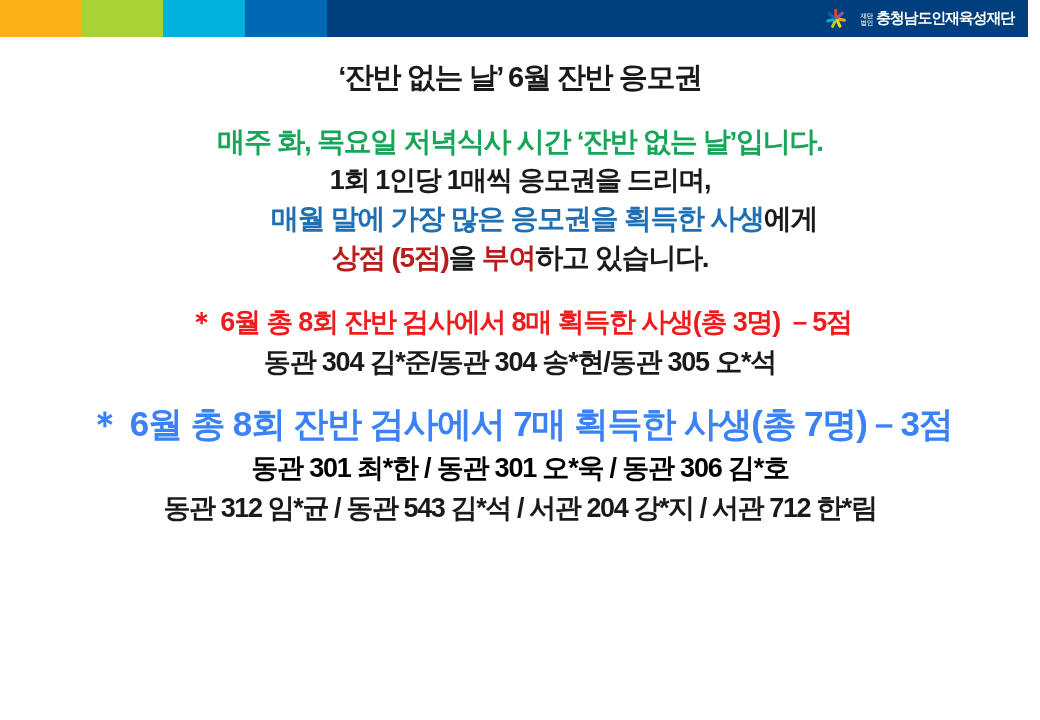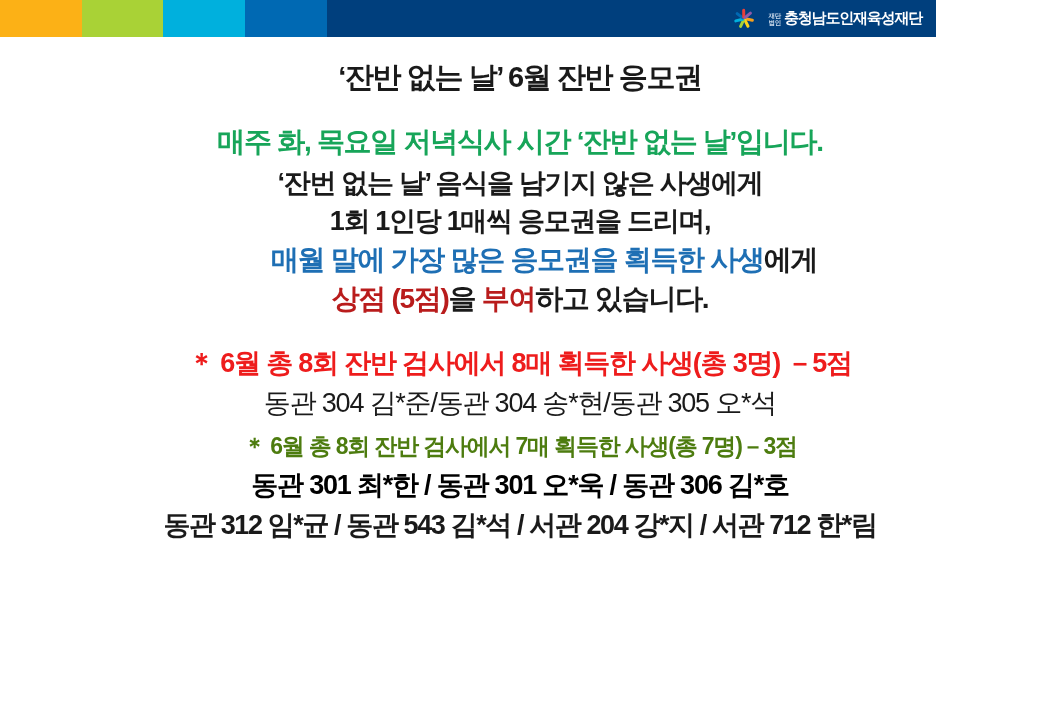--- a/index.html
+++ b/index.html
@@ -6,21 +6,21 @@
   html,body { width:1040px; height:720px; }
   body {
     background:#ffffff;
     font-family:"Liberation Sans","DejaVu Sans",sans-serif;
     overflow:hidden;
     position:relative;
   }
 
   
   #header {
-    position:absolute; left:0; top:0; width:936px; height:37px;
+    position:absolute; left:0; top:0; width:1028px; height:37px;
     display:flex;
   }
   .band { height:37px; }
   #band-navy {
     flex:1 1 auto;
     position:relative;
     display:flex; align-items:center; justify-content:flex-end;
   }
   #logo-group {
     display:flex; align-items:center; gap:6px;
@@ -68,22 +68,22 @@
     letter-spacing:-1.3px;
   }
   #l-b1 { margin-top:14px; font-size:27px; font-weight:bold; color:#1a1a1a; letter-spacing:-1.3px; }
   #l-b2 { margin-top:11px; font-size:27px; font-weight:bold; color:#1a1a1a; letter-spacing:-1.3px; }
   #l-blue { margin-top:11px; font-size:28px; font-weight:bold; letter-spacing:-1.3px; color:#1a1a1a;padding-left:48px; }
   #l-blue .blue { color:#1e6fb4; }
   #l-score { margin-top:11px; font-size:28px; font-weight:bold; letter-spacing:-1.3px; color:#1a1a1a; }
   #l-score .red { color:#b91c1c; }
 
   #l-a1 { margin-top:37px; font-size:27px; font-weight:bold; color:#ee1c1c; letter-spacing:-1.2px; }
-  #l-a2 { margin-top:13px; font-size:27px; font-weight:normal; color:#1a1a1a; letter-spacing:-1.2px; }
-  #l-a3 { margin-top:18px; font-size:23px; font-weight:bold; color:#4d7c0f; letter-spacing:-1.2px; }
+  #l-a2 { margin-top:13px; font-size:27px; font-weight:bold; color:#1a1a1a; letter-spacing:-1.2px; }
+  #l-a3 { margin-top:30px; font-size:35px; font-weight:bold; color:#3b82f6; letter-spacing:-1.2px; }
   #l-a4 { margin-top:14px; font-size:27px; font-weight:bold; color:#000000; letter-spacing:-1.2px; }
   #l-a5 { margin-top:13px; font-size:27px; font-weight:bold; color:#1a1a1a; letter-spacing:-1.4px; }
 </style>
 </head>
 <body>
 
 <div id="header">
   <div class="band" id="band-orange" style="background: rgb(252, 177, 22); width: 82px;"></div>
   <div class="band" id="band-green" style="background: rgb(169, 210, 54); width: 81px;"></div>
   <div class="band" id="band-cyan" style="background: rgb(0, 176, 221); width: 82px;"></div>
@@ -110,21 +110,20 @@
   </div>
 </div>
 
 <div id="content">
 
   <div class="ln" id="l-kicker">‘잔반 없는 날’ 6월 잔반 응모권</div>
 
 
   <div class="ln" id="l-green">매주 화, 목요일 저녁식사 시간 ‘잔반 없는 날’입니다.</div>
 
-  <div class="ln" id="l-b1">‘잔번 없는 날’ 음식을 남기지 않은 사생에게</div>
 
   <div class="ln" id="l-b2">1회 1인당 1매씩 응모권을 드리며,</div>
 
   <div class="ln" id="l-blue"><span class="blue">매월 말에 가장 많은 응모권을 획득한 사생</span><span>에게</span></div>
 
   <div class="ln" id="l-score"><span class="red">상점 (5점)</span><span>을 </span><span class="red">부여</span><span>하고 있습니다.</span></div>
 
   <div class="ln" id="l-a1">＊ 6월 총 8회 잔반 검사에서 8매 획득한 사생(총 3명) －5점</div>
   <div class="ln" id="l-a2">동관 304 김*준/동관 304 송*현/동관 305 오*석</div>
 

